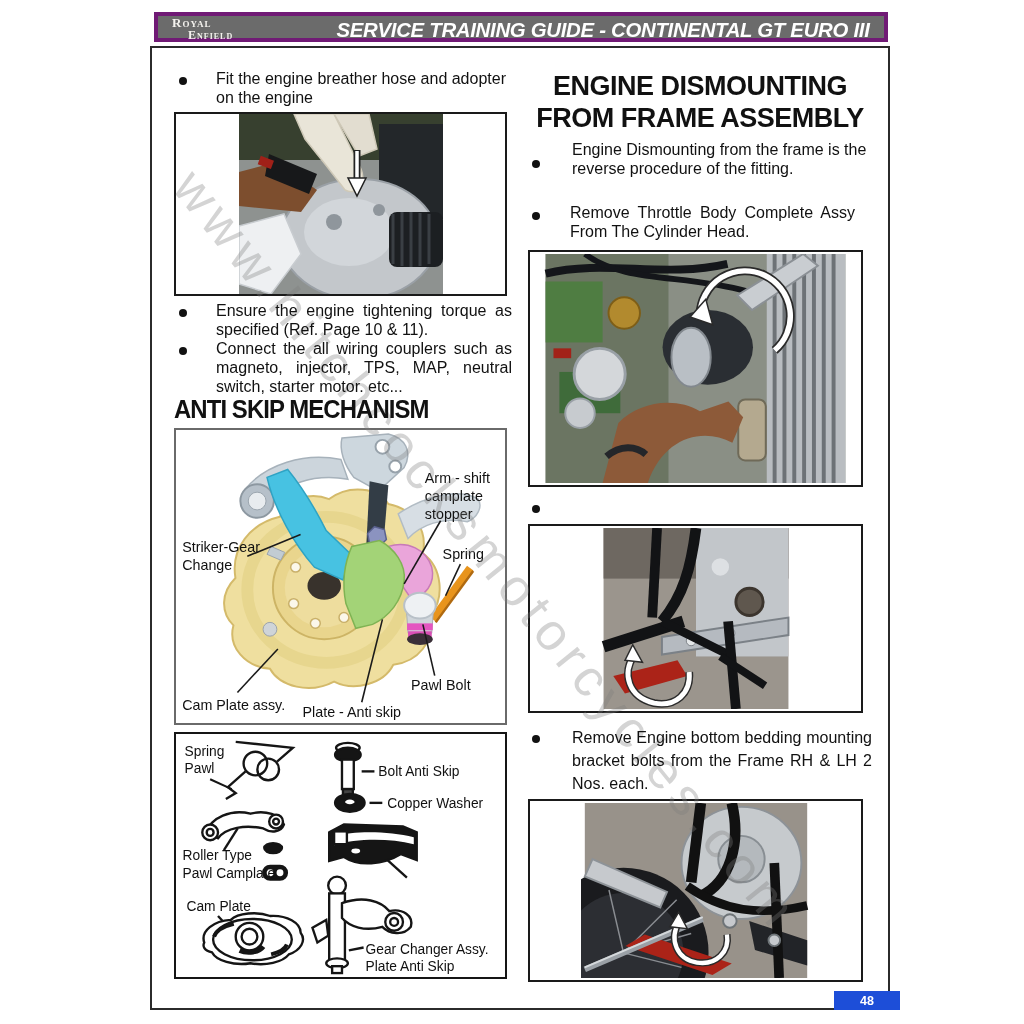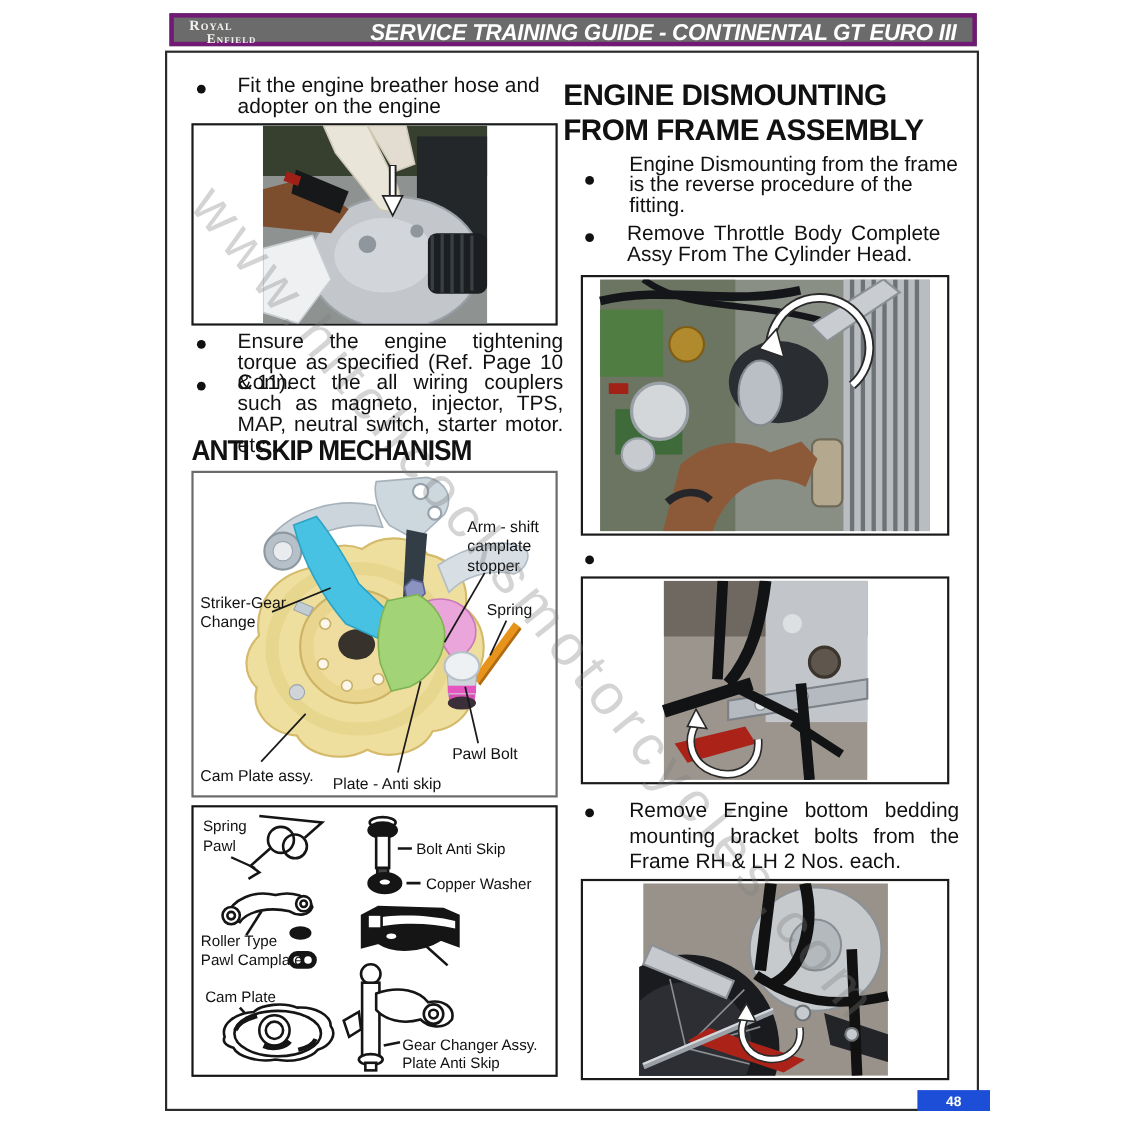--- a/index.html
+++ b/index.html
@@ -14,25 +14,25 @@
   .header-title{position:absolute;left:170px;right:6px;top:2px;text-align:center;color:#fff;
       font-size:21px;font-weight:bold;font-style:italic;letter-spacing:-0.3px;white-space:nowrap;
       transform:scaleX(.97);transform-origin:center;}
   
   .frame{position:absolute;left:150px;top:46px;width:740px;height:964px;border:2px solid #2b2b2b;
       box-sizing:border-box;z-index:2;}
   .pageno{position:absolute;left:834px;top:991px;width:66px;height:19px;background:#1d4ed8;color:#fff;
       font-size:12.5px;font-weight:bold;display:flex;align-items:center;justify-content:center;z-index:20;}
   
   .dot{position:absolute;width:8px;height:8px;border-radius:50%;background:#111;z-index:10;}
-  .btext{position:absolute;font-size:19px;line-height:19px;z-index:10;}
+  .btext{position:absolute;font-size:16px;line-height:19px;z-index:10;}
   .just{text-align:justify;text-align-last:left;}
   .sec-head{position:absolute;font-size:26px;font-weight:bold;letter-spacing:-1px;
       transform:scaleX(.92);transform-origin:left;z-index:10;white-space:nowrap;}
-  .col-head{position:absolute;left:512px;top:70px;width:376px;font-size:27px;
+  .col-head{position:absolute;left:512px;top:70px;width:376px;text-align:center;font-size:27px;
       font-weight:bold;line-height:32px;letter-spacing:-0.5px;z-index:10;}
   
   .photo-box{position:absolute;background:#fff;border:2px solid #1a1a1a;box-sizing:border-box;
       display:flex;align-items:center;justify-content:center;z-index:1;}
   .diag-box{position:absolute;background:#fff;box-sizing:border-box;z-index:1;}
   .diag1{border:2px solid #6a6a6a;}
   .diag2{border:2px solid #151515;}
   svg text{font-family:"Liberation Sans",sans-serif;}
   
   .watermark{position:absolute;left:208px;top:158px;z-index:5;pointer-events:none;

